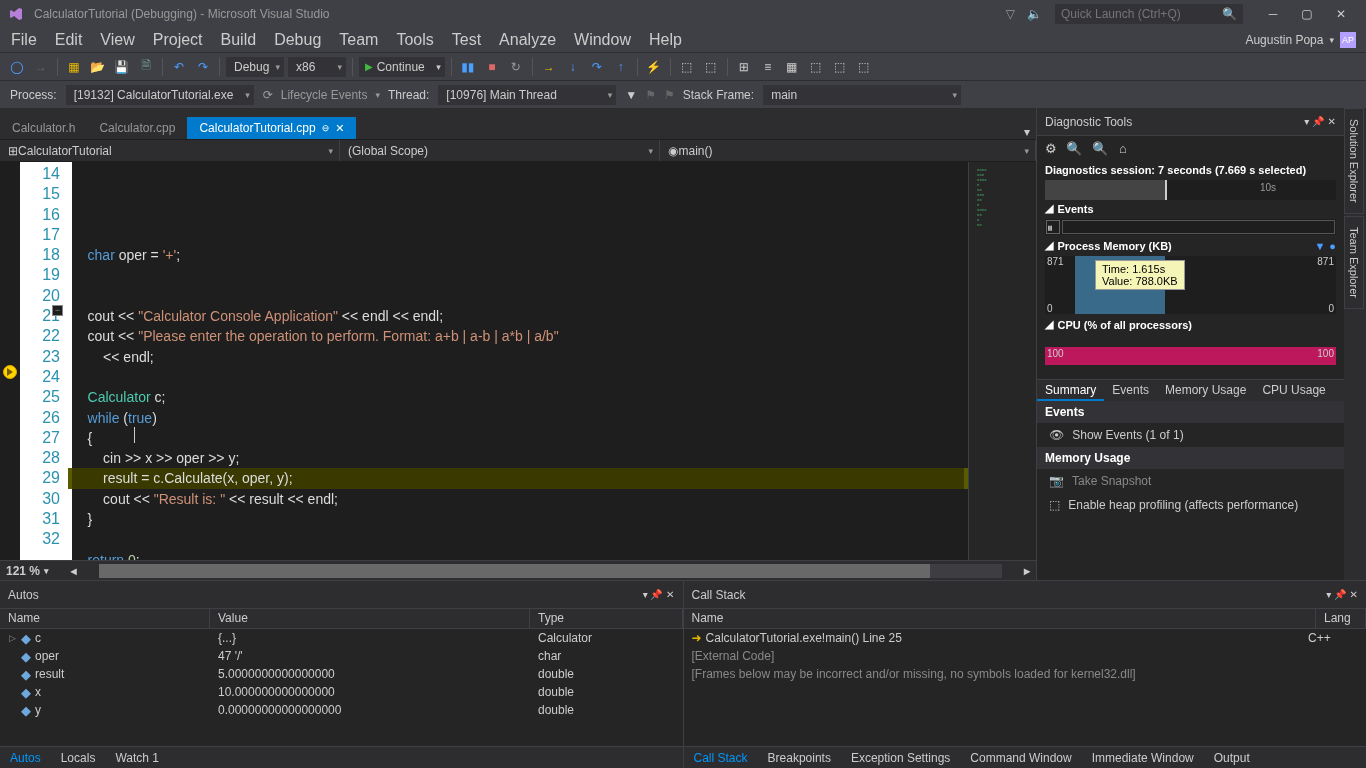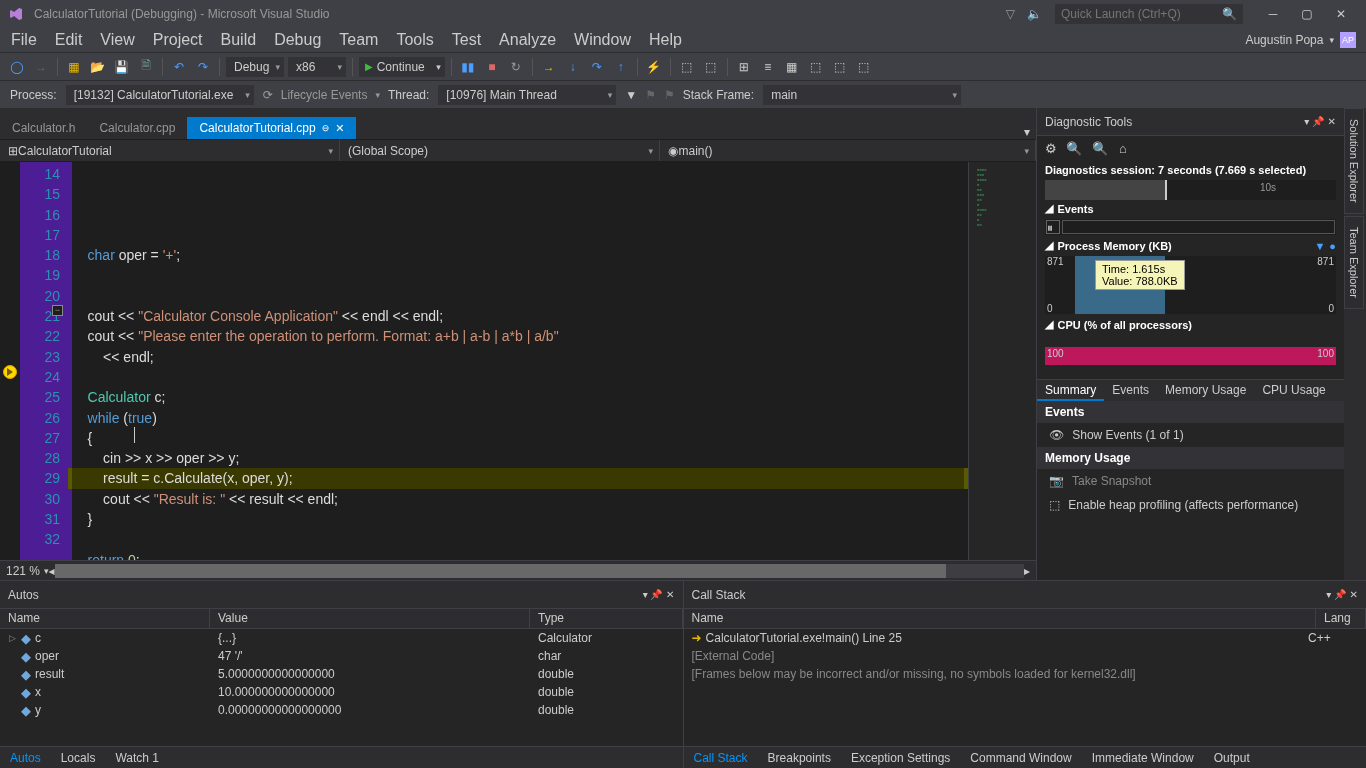--- a/index.html
+++ b/index.html
@@ -35,32 +35,32 @@
 .tab .pin { font-size: 9px; }
 .tab .close { font-size: 11px; }
 .tabs-row .tab-overflow { margin-left: auto; padding: 0 6px; color: #ccc; }
 .nav-bar { height: 22px; background: #2d2d30; border-bottom: 1px solid #1e1e1e; display: flex; }
 .nav-combo { border-right: 1px solid #3f3f46; padding: 0 20px 0 8px; display: flex; align-items: center; color: #ccc; position: relative; flex: 1; font-size: 12px; }
 .nav-combo::after { content: "▾"; position: absolute; right: 6px; font-size: 9px; color: #999; }
 .editor-body { flex: 1; display: flex; background: #1e1e1e; position: relative; overflow: hidden; }
 .breakpoint-gutter { width: 20px; background: #1e1e1e; }
 .bp-current { width: 14px; height: 14px; background: #ffd700; border: 1px solid #e6a200; border-radius: 50%; margin: 203px 0 0 3px; position: relative; }
 .bp-current::after { content: ""; position: absolute; left: 3px; top: 2px; border-left: 6px solid #7a5c00; border-top: 4px solid transparent; border-bottom: 4px solid transparent; }
-.line-numbers { width: 52px; background: #4c1d95; padding-top: 2px; text-align: right; color: #2b91af; font-family: Consolas, monospace; font-size: 14px; line-height: 20.3px; padding-right: 12px; }
+.line-numbers { width: 52px; background: #ffffff; padding-top: 2px; text-align: right; color: #2b91af; font-family: Consolas, monospace; font-size: 16px; line-height: 20.3px; padding-right: 12px; }
 .code { flex: 1; font-family: Consolas, monospace; font-size: 14px; line-height: 20.3px; padding-top: 2px; white-space: pre; color: #dcdcdc; position: relative; }
 .code .line { height: 20.3px; }
 .code .cur-stmt { background: #3a3a00; border-left: 4px solid #5a5a00; border-right: 4px solid #5a5a00; margin-left: -4px; }
 .code .kw { color: #569cd6; }
 .code .str { color: #ce9178; }
 .code .type { color: #4ec9b0; }
 .code .num { color: #b5cea8; }
 .folding { position: absolute; left: -20px; top: 143px; width: 11px; height: 11px; border: 1px solid #888; background: #1e1e1e; display: flex; align-items: center; justify-content: center; font-size: 9px; line-height: 1; color: #888; }
 .overview-ruler { width: 68px; background: #262626; border-left: 1px solid #3f3f46; position: relative; }
 .overview-ruler .mini { position: absolute; left: 8px; right: 8px; top: 5px; font-size: 4px; color: #4a6; line-height: 5px; opacity: 0.5; }
-.editor-footer { height: 20px; background: #2d2d30; display: flex; align-items: center; padding: 0 6px; gap: 0; color: #ccc; font-size: 12px; border-top: 1px solid #3f3f46; }
+.editor-footer { height: 20px; background: #2d2d30; display: flex; align-items: center; padding: 0 6px; gap: 22px; color: #ccc; font-size: 12px; border-top: 1px solid #3f3f46; font-weight: bold; }
 .zoom { display: flex; align-items: center; gap: 4px; }
 .scrollbar-h { flex: 1; height: 14px; background: #3e3e42; position: relative; }
 .scrollbar-h .thumb { position: absolute; left: 0; width: 92%; height: 100%; background: #686868; }
 .diag-col { width: 308px; background: #252526; border-left: 1px solid #3f3f46; display: flex; flex-direction: column; position: relative; }
 .side-tab { writing-mode: vertical-rl; padding: 10px 3px; background: #2d2d30; color: #ccc; font-size: 11px; border: 1px solid #3f3f46; margin-bottom: 2px; cursor: pointer; }
 .panel-header { height: 28px; background: #2d2d30; display: flex; align-items: center; padding: 0 8px; color: #ccc; font-size: 12px; border-bottom: 1px solid #3f3f46; }
 .panel-header .ctrls { margin-left: auto; display: flex; gap: 3px; font-size: 10px; }
 .diag-toolbar { height: 24px; display: flex; align-items: center; gap: 10px; padding: 0 8px; }
 .diag-toolbar span { color: #ccc; cursor: pointer; font-size: 13px; }
 .diag-session { height: 20px; padding: 0 8px; color: #fff; font-size: 11px; display: flex; align-items: center; }

